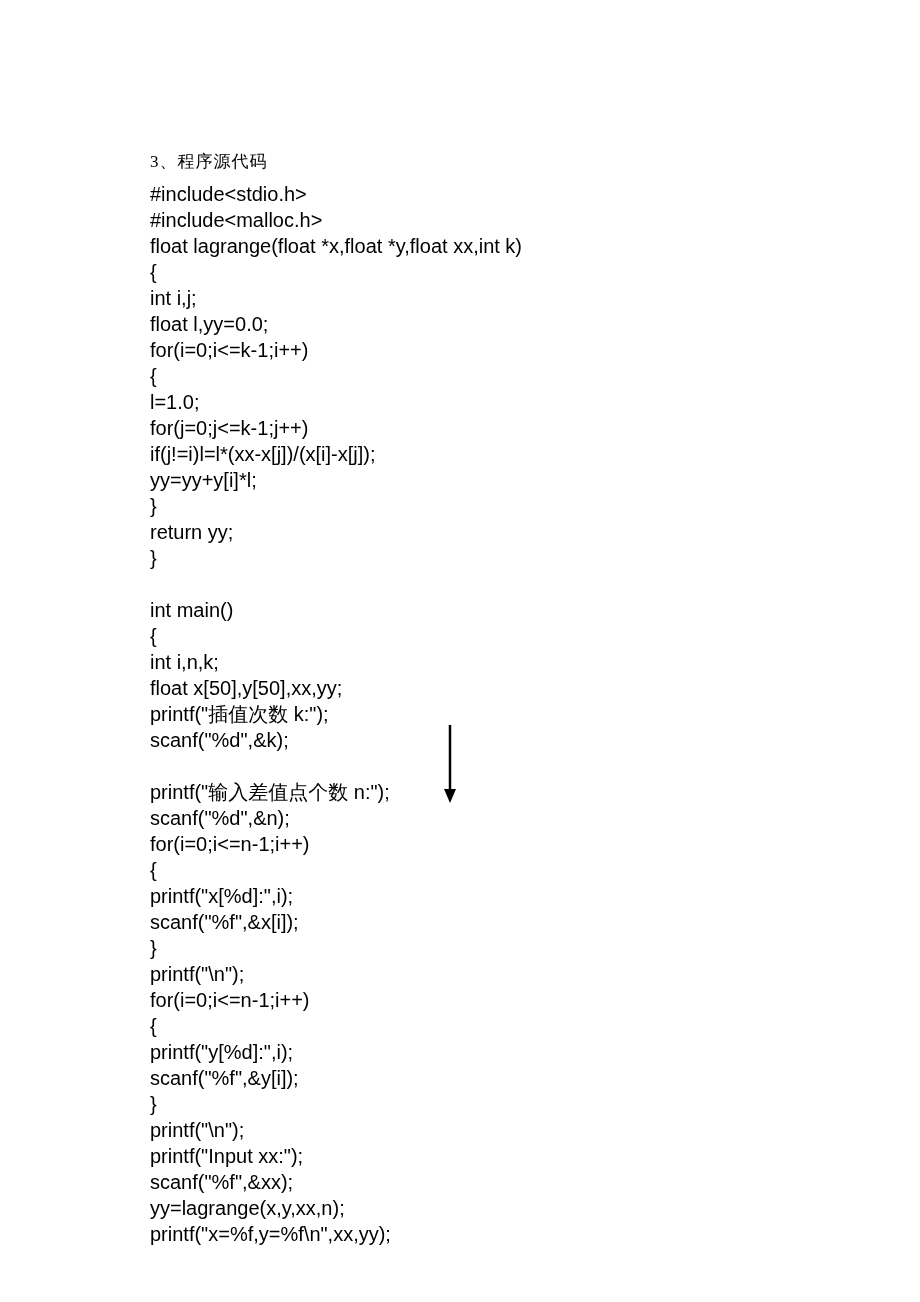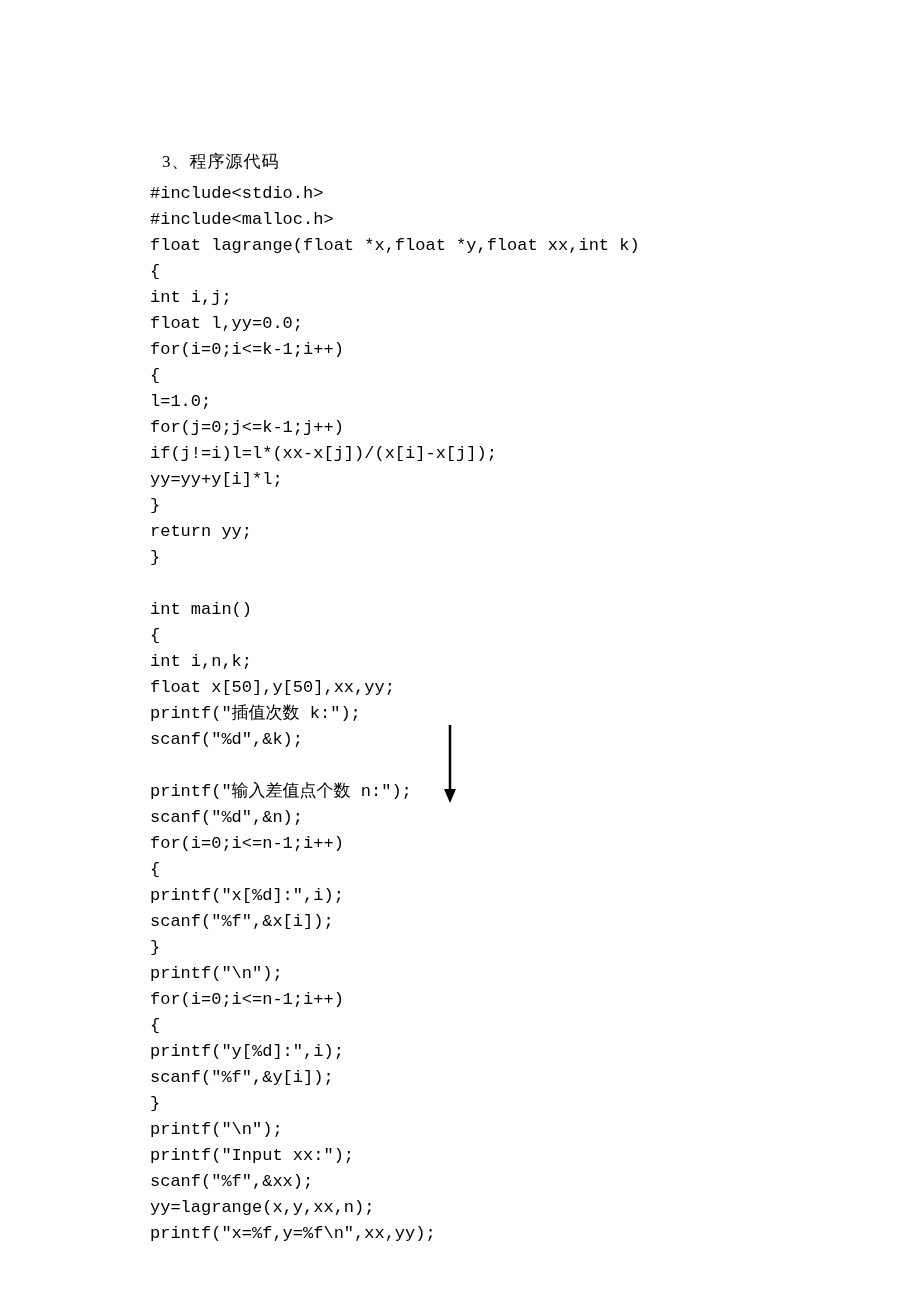--- a/index.html
+++ b/index.html
@@ -12,25 +12,24 @@
   .page {
     padding: 150px 0 0 150px;
     width: 620px;
   }
   .heading {
     font-size: 17px;
     color: #000;
     margin-bottom: 8px;
     font-family: "SimSun", "宋体", serif;
     letter-spacing: 1px;
-    margin-left: 12px;
   }
   .code {
-    font-family: Liberation Mono, monospace;
-    font-size: 17px;
+    font-family: Liberation Sans, sans-serif;
+    font-size: 20px;
     line-height: 26px;
     color: #000;
     white-space: pre;
   }
   .arrow-wrapper {
     position: relative;
   }
   .arrow {
     position: absolute;
     left: 290px;

